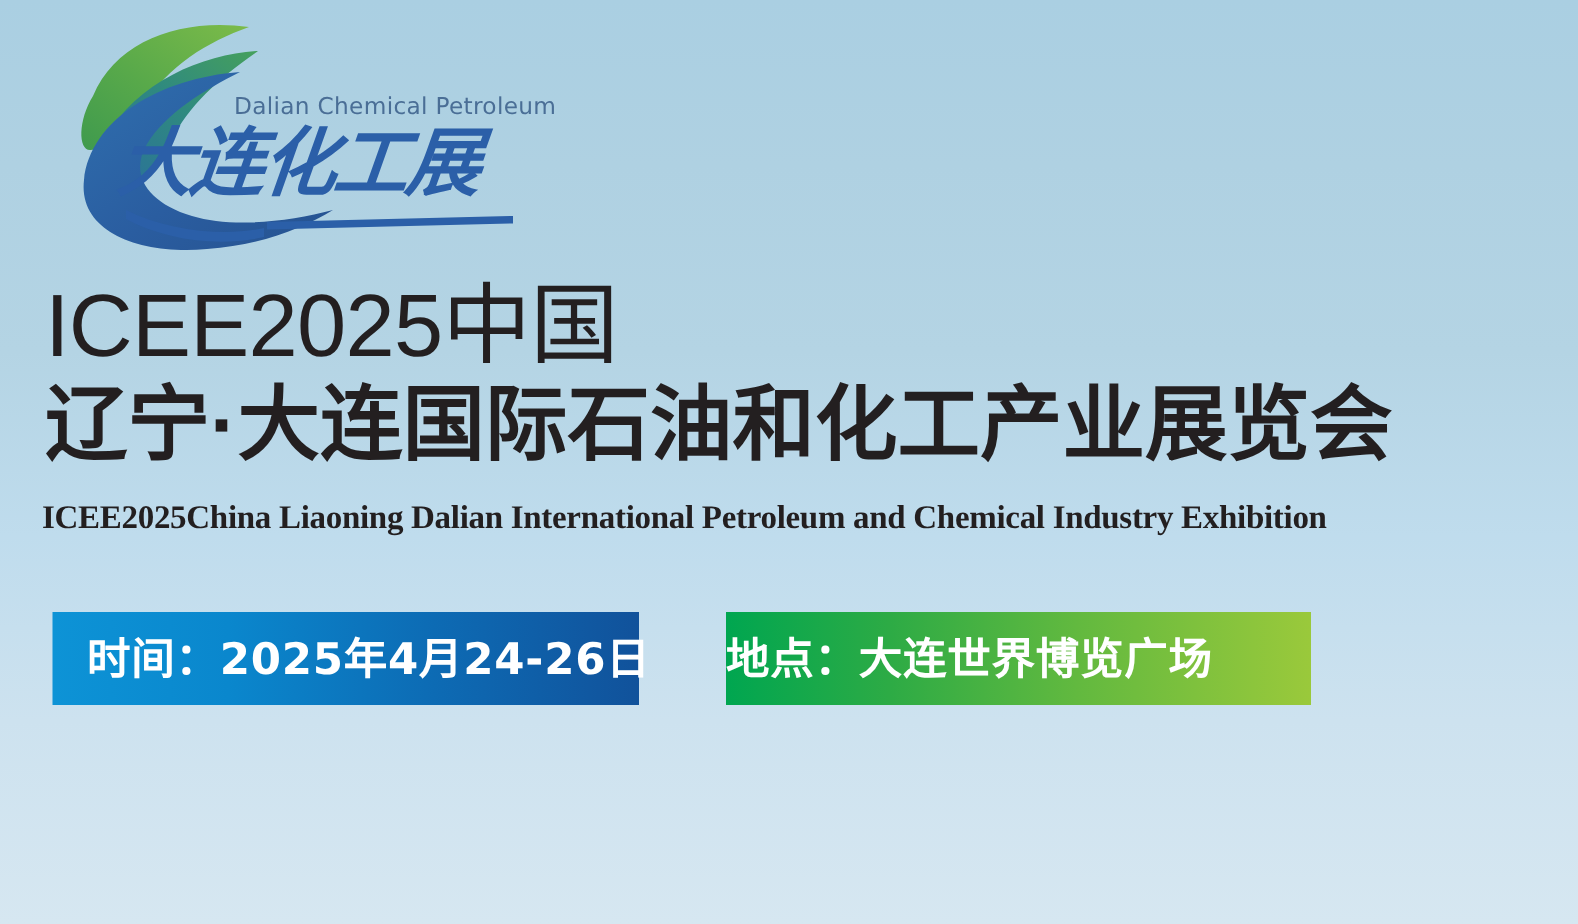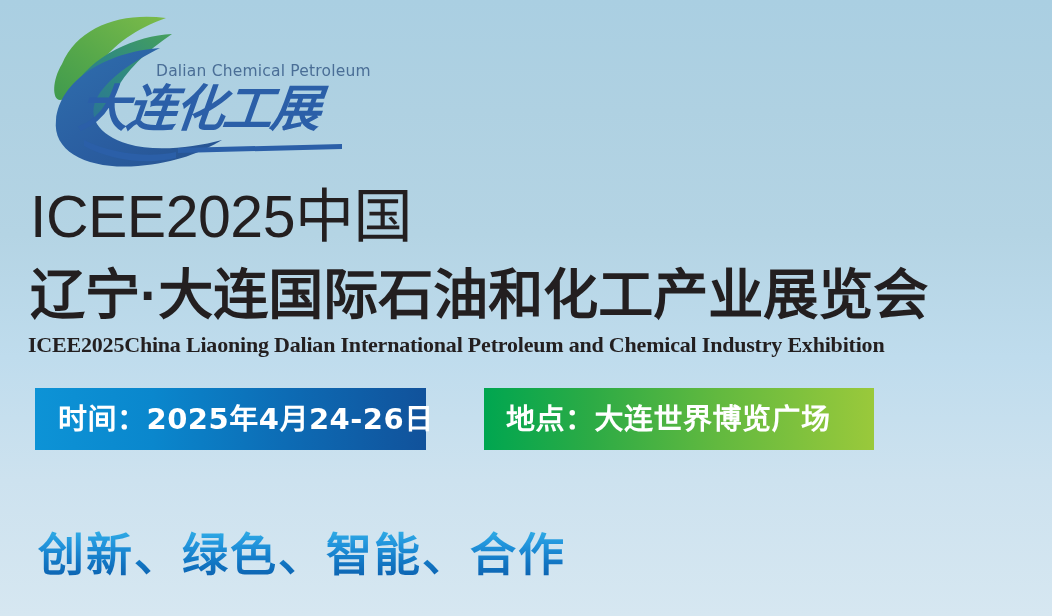--- a/index.html
+++ b/index.html
@@ -94,40 +94,39 @@
     top: 250px;
     font-size: 55px;
     line-height: 66px;
     font-weight: bold;
     color: #231f20;
     letter-spacing: 0px;
     white-space: nowrap;
     transform: scaleX(1.0);
     transform-origin: left top;
     font-family: "Liberation Sans", "DejaVu Sans", sans-serif;
-    margin-top: 12px;
   }
   #title-en {
     position: absolute;
     left: 28px;
     top: 332px;
     font-size: 22px;
     line-height: 26px;
     font-weight: bold;
     color: #231f20;
     letter-spacing: -0.2px;
     white-space: nowrap;
     font-family: Liberation Serif, serif;
   }
 
   
   #badge-row {
     position: absolute;
     left: 0;
-    top: 388px;
+    top: 408px;
     width: 1052px;
     height: 62px;
     border-radius: 21px;
   }
   .badge {
     position: absolute;
     top: 0;
     height: 62px;
     display: flex;
     align-items: center;
@@ -144,21 +143,20 @@
   }
   #badge-date {
     left: 35px;
     width: 391px;
     padding-left: 23px;
     background: linear-gradient(to right, #0d93d6 0%, #0a87cd 30%, #0d6bb4 65%, #11529b 100%);
   }
   #badge-venue {
     left: 484px;
     width: 390px;
-    padding-left: 22px;
     background: linear-gradient(to right, #00a650 0%, #2dab45 28%, #62b93f 60%, #9ac93b 100%);
   }
 
   
   #slogan {
     position: absolute;
     left: 38px;
     top: 526px;
     font-size: 46px;
     line-height: 58px;
@@ -223,15 +221,14 @@
 
   <div id="badge-row">
     <div class="badge" id="badge-date">
       <span class="badge-text">时间：2025年4月24-26日</span>
     </div>
     <div class="badge" id="badge-venue">
       <span class="badge-text">地点：大连世界博览广场</span>
     </div>
   </div>
 
-  <div id="slogan">创新、绿色、智能、合作</div>
 
 </div>
 
 </body></html>

